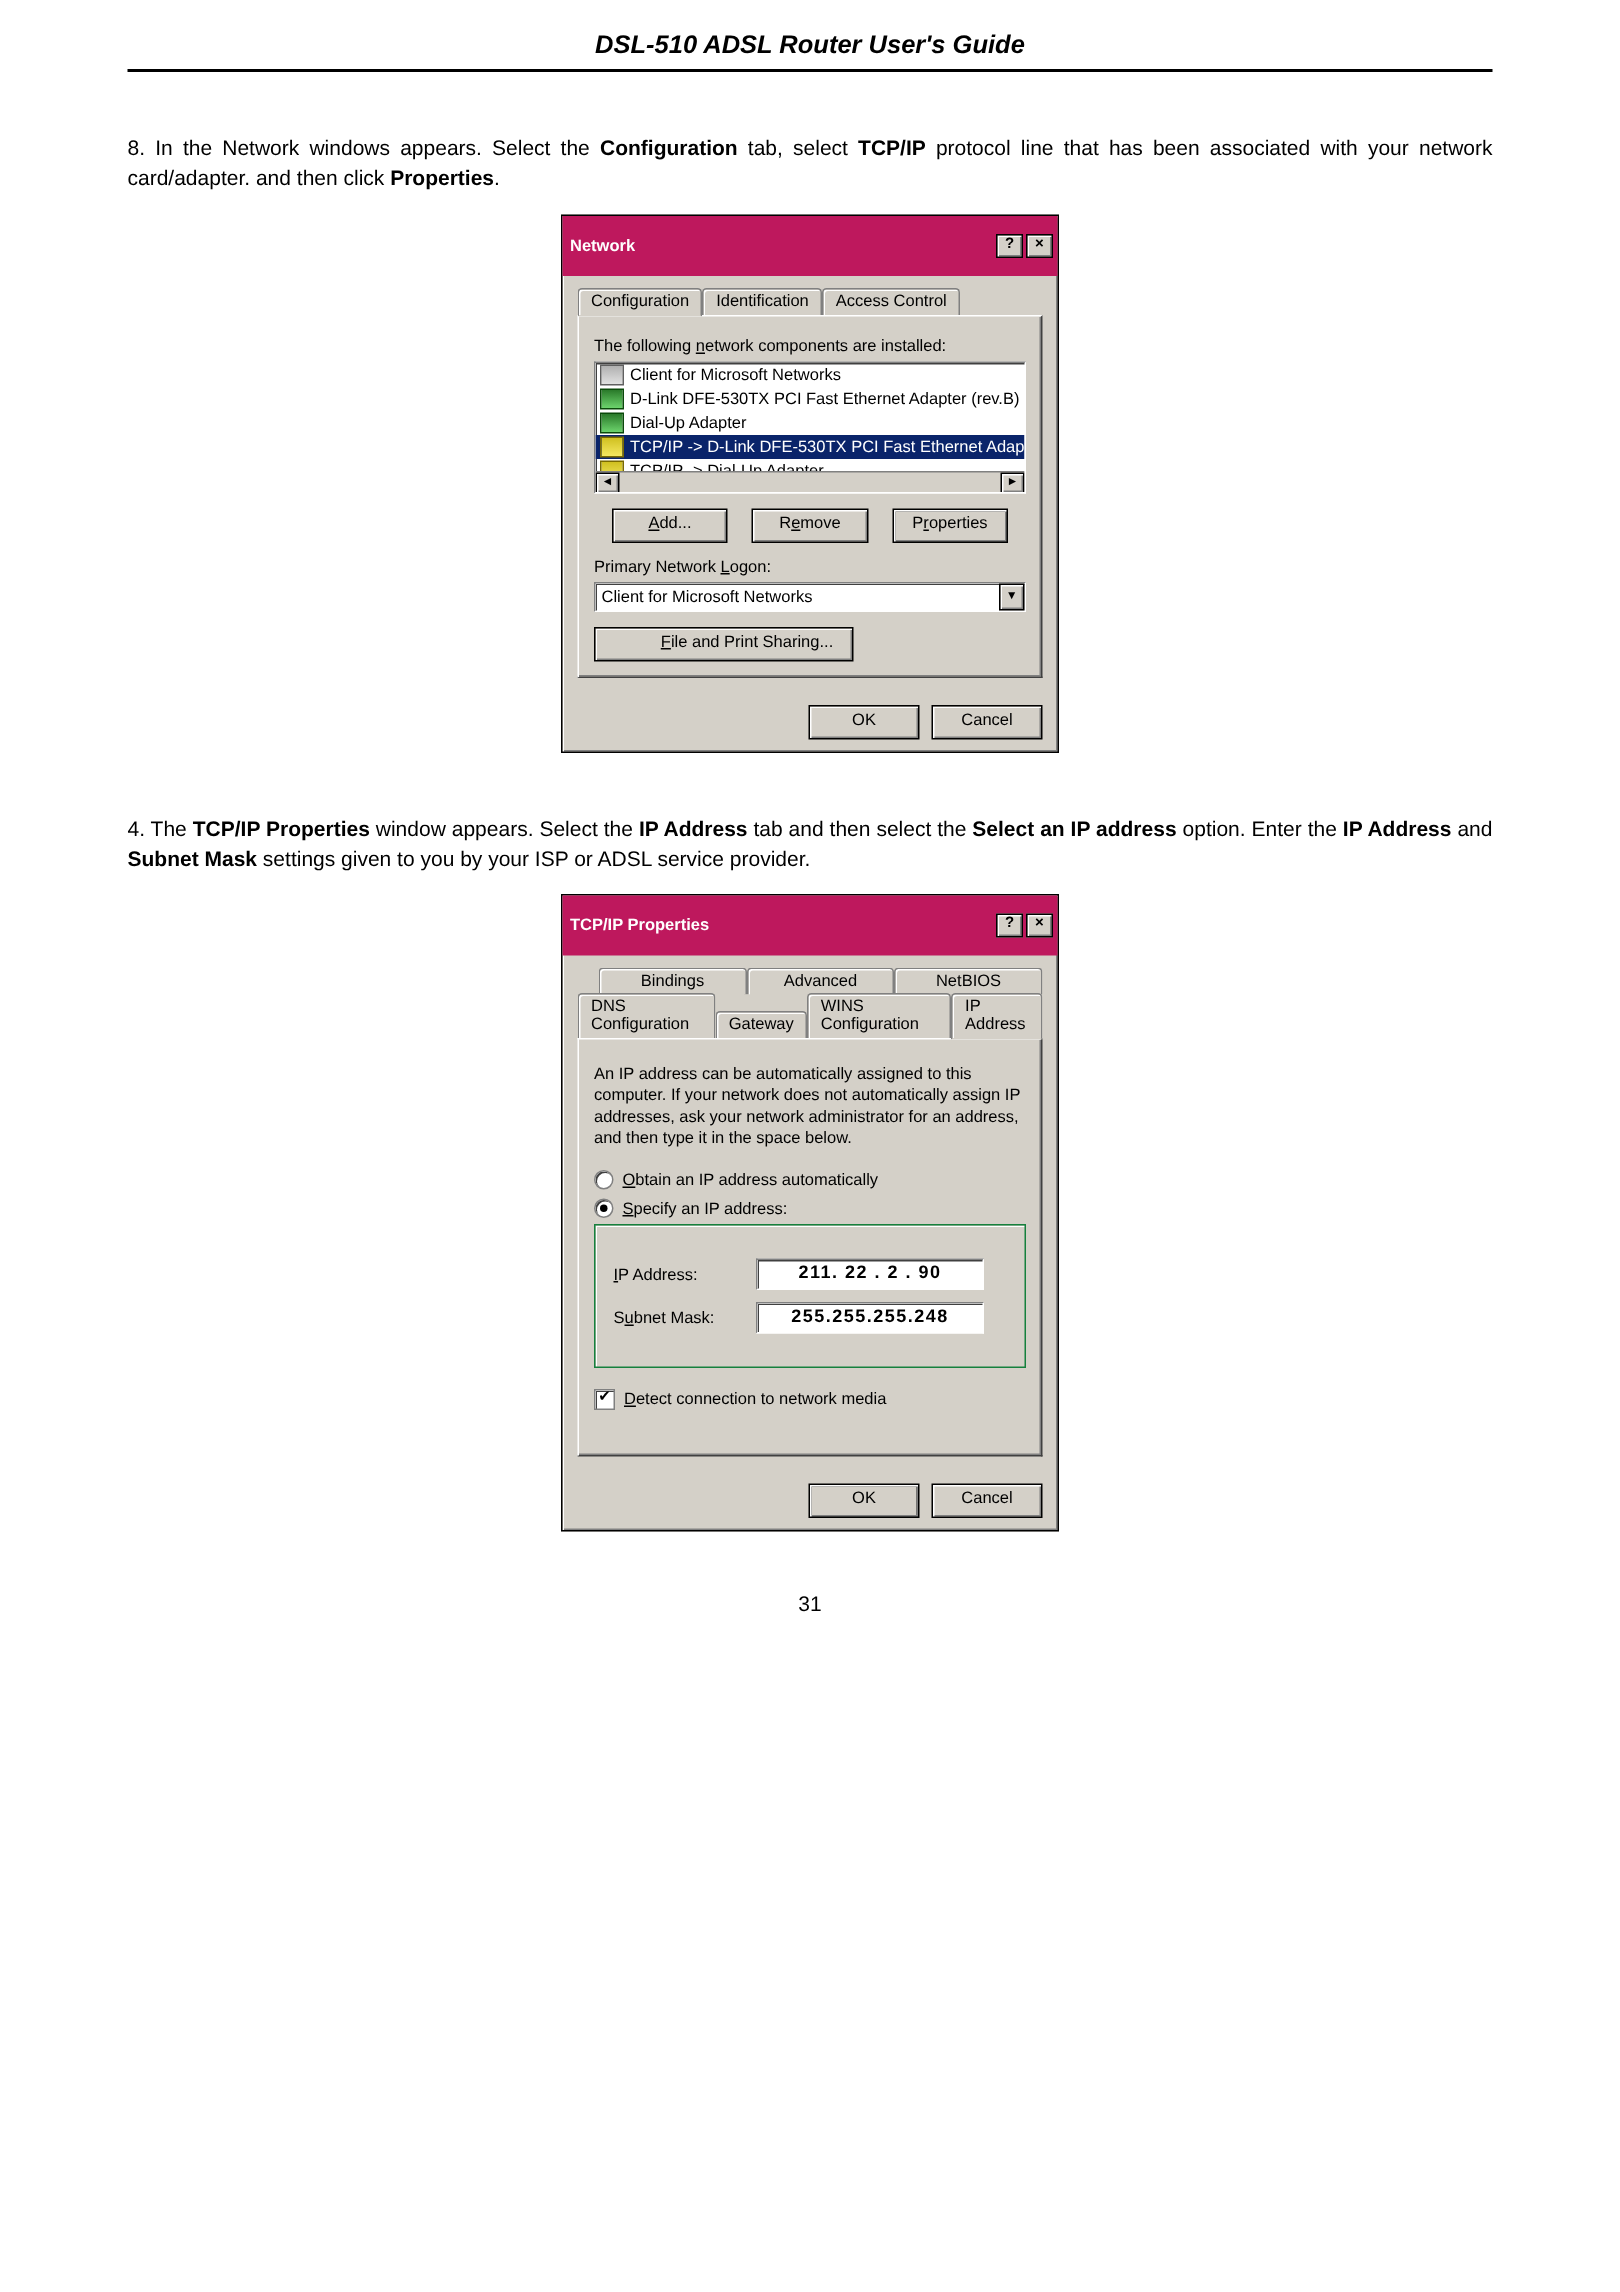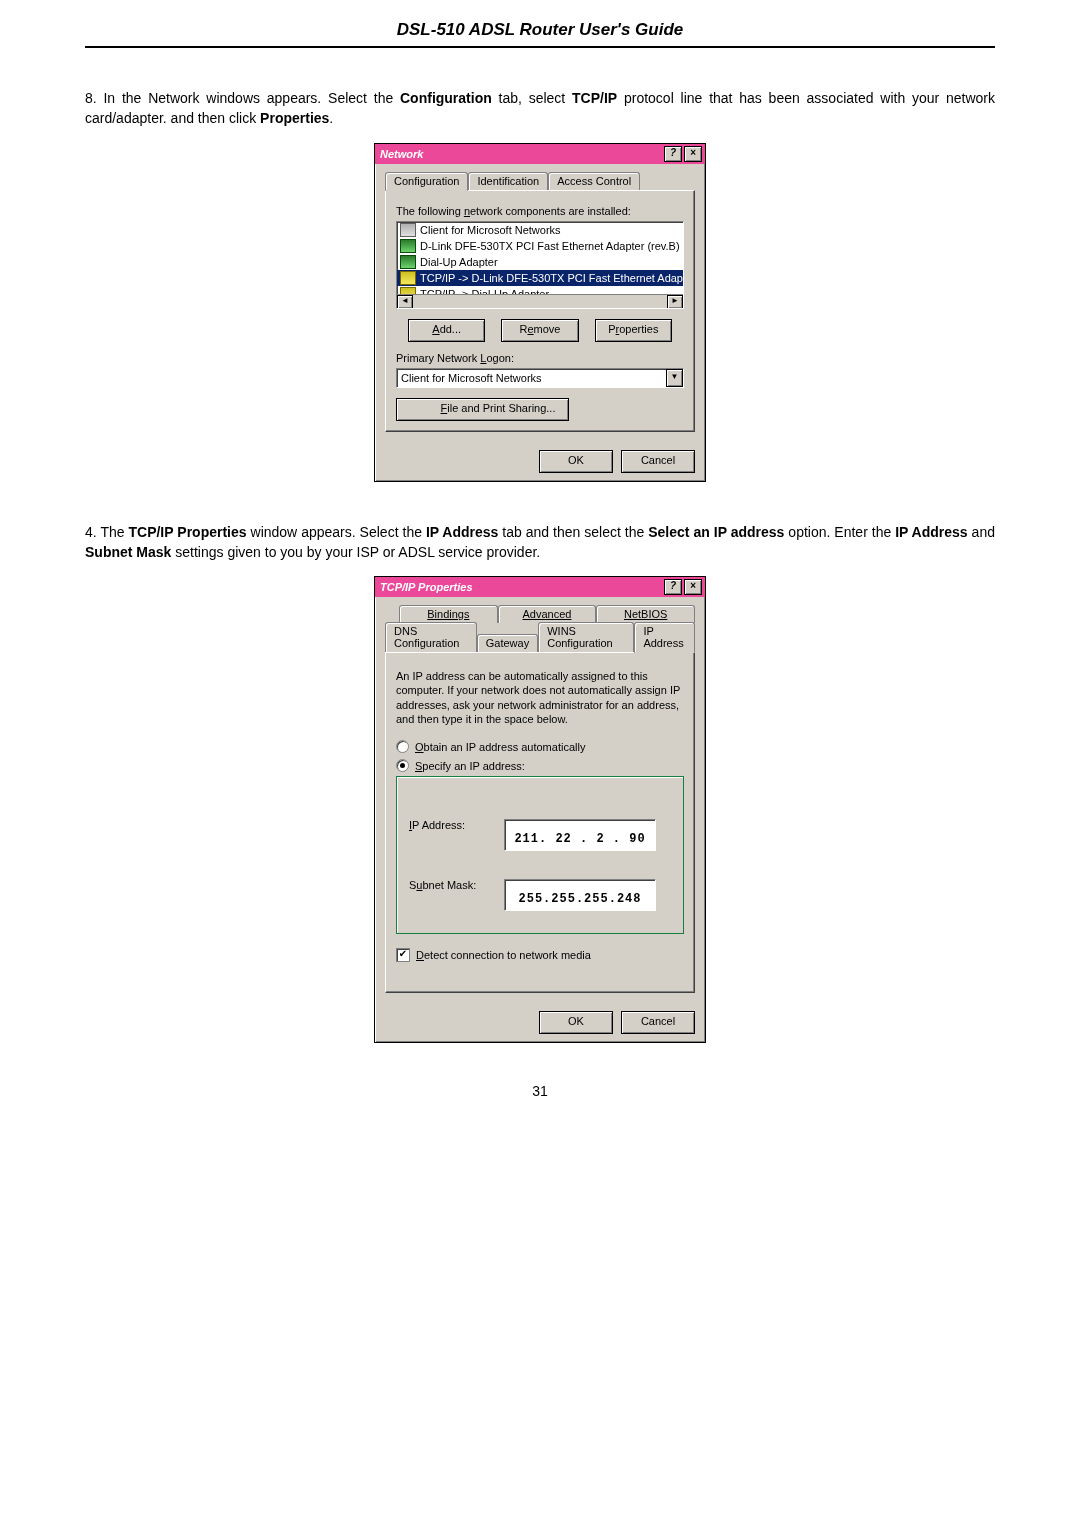--- a/index.html
+++ b/index.html
@@ -44,28 +44,27 @@
   }
   .dlg {
     width: 330px;
     background: #d4d0c8;
     border: 1px solid #000;
     box-shadow: inset 1px 1px 0 #fff, inset -1px -1px 0 #808080;
     font-size: 11px;
     color: #000;
   }
   .titlebar {
-    background: #ec4899;
+    background: #be185d;
     color: #fff;
     font-weight: bold;
     display: flex;
     align-items: center;
-    padding: 2px 3px;
+    padding: 12px 3px;
     font-size: 11px;
-    font-style: italic;
   }
   .titlebar .ttl { flex: 1; padding-left: 2px; }
   .tbtn {
     width: 16px; height: 14px;
     background: #d4d0c8;
     border: 1px solid #000;
     box-shadow: inset 1px 1px 0 #fff, inset -1px -1px 0 #808080;
     margin-left: 2px; color:#000;
     font-size: 10px; line-height: 12px; text-align: center;
     font-weight: bold;
@@ -182,21 +181,21 @@
   .group-body { margin-top:-8px; font-size:11px; line-height:1.3; }
 
   .dlg-buttons {
     display:flex; justify-content:flex-end; gap:8px;
     padding:8px 10px; 
   }
   .dlg-buttons .w9x-btn { flex:0 0 72px; }
 
   
   .tabrow.back { margin-bottom:-1px; }
-  .tabrow.back .tab { font-size:11px;text-decoration:underline; }
+  .tabrow.back .tab { font-size:11px; }
   .helptext { font-size:11px; line-height:1.3; margin:6px 0 14px 0; }
 
   .radio { display:flex; align-items:center; gap:6px; margin:6px 0; font-size:11px; }
   .radio .bullet {
     width:11px; height:11px; border-radius:50%;
     background:#fff; border:1px solid #808080;
     box-shadow: inset 1px 1px 0 #404040;
     position:relative; flex:0 0 11px;
   }
   .radio.checked .bullet::after{
@@ -207,24 +206,23 @@
   .ip-group {
     border:1px solid #15803d;
     box-shadow: inset 1px 1px 0 #fff;
     padding:14px 12px 14px 12px;
     margin:4px 0 14px 0;
   }
   .field { display:flex; align-items:center; gap:10px; margin:8px 0; }
   .field .flabel { width:85px; font-size:11px; }
   .ipbox {
     width:150px; height:18px;
-    font-family:Liberation Mono, monospace; font-size:12px; font-weight:bold;
+    font-family:Liberation Sans, sans-serif; font-size:12px; font-weight:bold;
     text-align:center; letter-spacing:1px;
-    padding-top:12px;
-    margin-top:20px;
+    padding-top:1px;
   }
 
   .chk { display:flex; align-items:center; gap:6px; font-size:11px; margin:6px 0 20px 0;}
   .chk .box {
     width:12px; height:12px; background:#fff;
     border:1px solid #808080;
     box-shadow: inset 1px 1px 0 #404040;
     font-size:10px; line-height:10px; text-align:center;
   }
 

